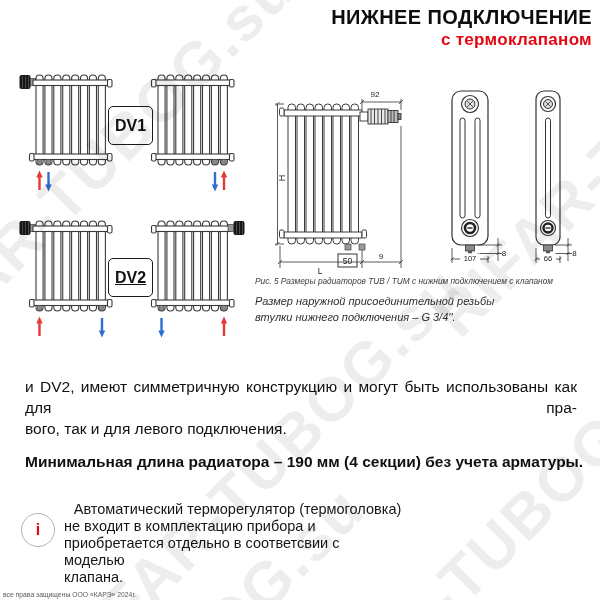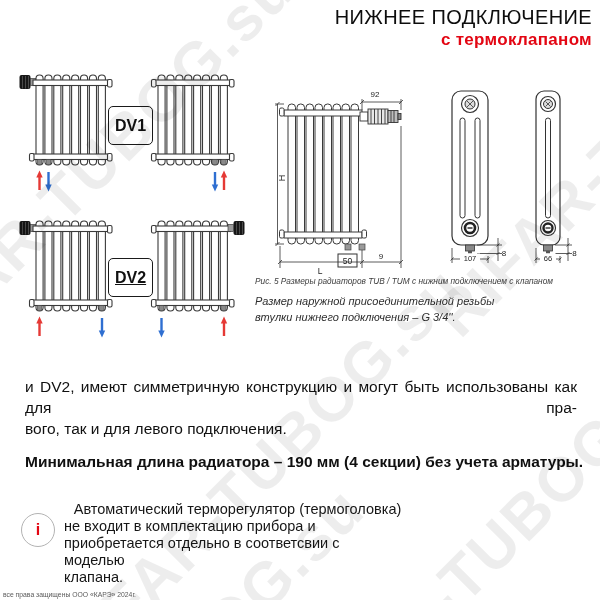--- a/index.html
+++ b/index.html
@@ -12,21 +12,21 @@
   .abs{position:absolute;}
   
   #watermark{position:absolute;inset:0;overflow:hidden;pointer-events:none;z-index:5;}
   .wm{
     position:absolute;white-space:nowrap;
     font-weight:700;font-size:62px;letter-spacing:2px;
     color:rgba(0,0,0,0.07);
     transform:rotate(-45deg);transform-origin:0 0;
   }
   
-  #title{top:6px;right:8px;font-size:20px;font-weight:400;letter-spacing:.4px;color:#0d0d0d;text-align:right;margin-left:15px;}
+  #title{top:6px;right:8px;font-size:20px;font-weight:700;letter-spacing:.4px;color:#0d0d0d;text-align:right;margin-left:15px;}
   #subtitle{top:30px;right:8px;font-size:17px;font-weight:800;letter-spacing:.3px;text-align:left;}
   
   .scheme-label{
     border:1.6px solid #1a1a1a;border-radius:5px;background:#fff;
     font-size:16px;line-height:21px;font-weight:700;padding:8px 6px;color:#111;
   }
   
   #fig-caption{top:276px;left:255px;width:320px;font-size:8.3px;font-style:italic;color:#3c3c3c;}
   #thread-note{top:294px;left:255px;width:300px;font-size:11px;font-style:italic;color:#2e2e2e;line-height:15.5px;}
   

